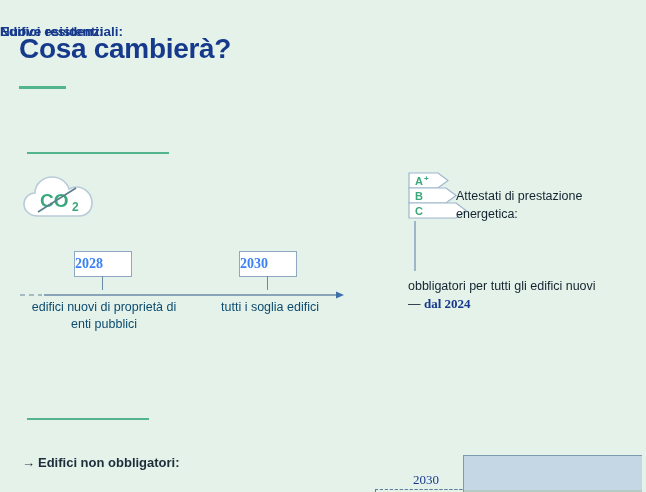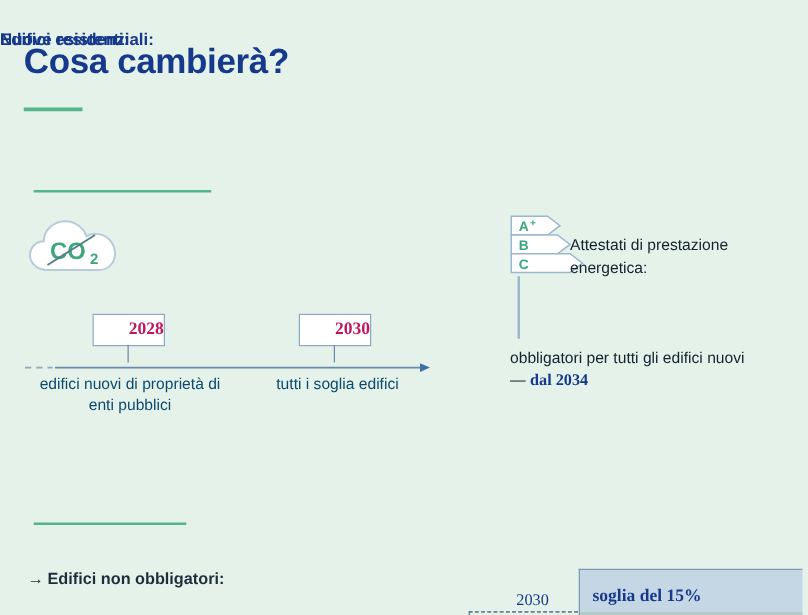--- a/index.html
+++ b/index.html
@@ -90,25 +90,25 @@
     position: absolute;
     left: 20px;
     top: 262px;
     width: 325px;
     height: 10px;
   }
   .yearbox {
     position: absolute;
     background: #ffffff;
     border: 1px solid #8fa9c4;
-    color: #be185d;
+    color: #3b82f6;
     font-family: "Liberation Serif", serif;
     font-size: 14px;
     font-weight: bold;
-    text-align: right;
+    text-align: left;
     line-height: 24px;
     height: 24px;
     width: 56px;
   }
   #box-2028 { left: 74px; top: 227px; }
   #box-2030 { left: 239px; top: 227px; }
   .tick {
     position: absolute;
     width: 1px;
     height: 14px;
@@ -255,26 +255,25 @@
       <text x="7" y="14" font-family="'Liberation Sans', sans-serif" font-size="11" font-weight="bold" fill="#3aa87c">A</text>
       <text x="16" y="10" font-family="'Liberation Sans', sans-serif" font-size="8" font-weight="bold" fill="#3aa87c">+</text>
       <text x="7" y="29" font-family="'Liberation Sans', sans-serif" font-size="11" font-weight="bold" fill="#3aa87c">B</text>
       <text x="7" y="44" font-family="'Liberation Sans', sans-serif" font-size="11" font-weight="bold" fill="#3aa87c">C</text>
     </svg>
   </div>
   <div class="epc-stem"></div>
 
   <div class="copy" id="copy-epc">Attestati di prestazione energetica:</div>
 
-  <div class="copy" id="copy-epc-sub"><span>obbligatori per tutti gli edifici nuovi — </span><b>dal 2034</b></div>
+  <div class="copy" id="copy-epc-sub"><span>obbligatori per tutti gli edifici nuovi — </span><b>dal 2024</b></div>
 
   <div class="sec-head" id="sec-head-exist">Edifici esistenti:</div>
   <div class="sec-rule" id="sec-exist-rule"></div>
 
   <div class="bullet"><span class="arrow">→</span><span>Edifici non obbligatori:</span></div>
 
   <div class="dashed-region"></div>
   <div class="dashed-hline"></div>
   <div class="threshold-bar"></div>
   <div class="year-2030-chart">2030</div>
-  <div class="threshold-label">soglia del 15%</div>
 
 </div>
 
 </body></html>

